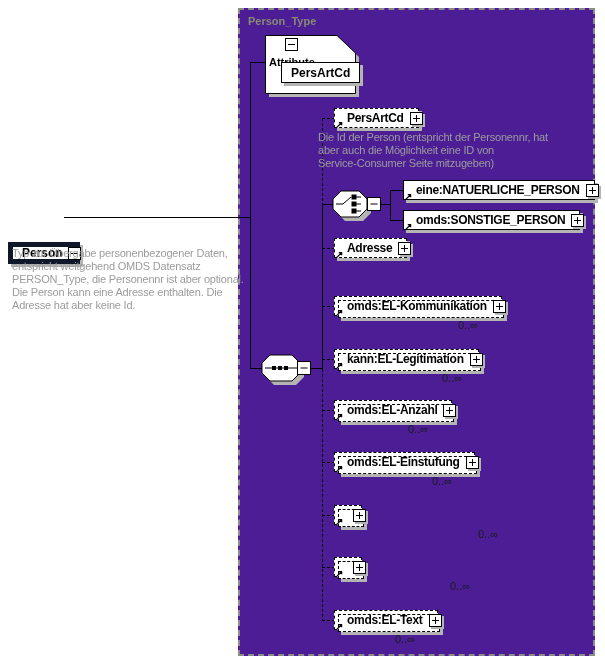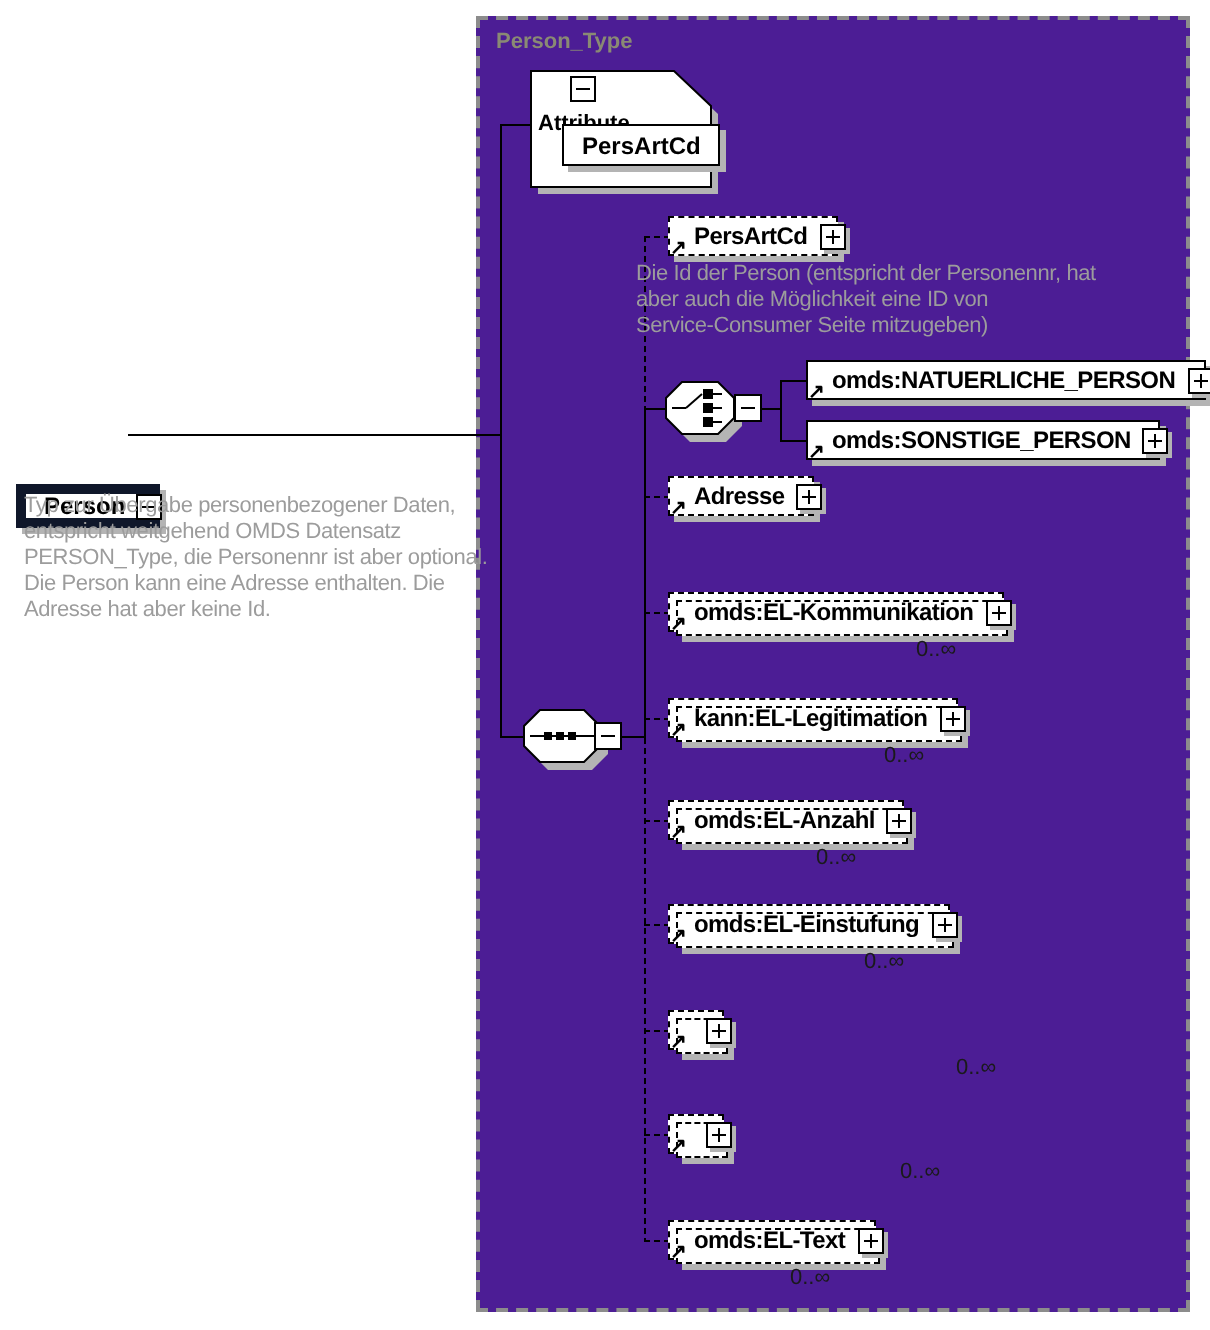--- a/index.html
+++ b/index.html
@@ -179,21 +179,21 @@
     <span class="ref">↗</span>
     <span class="lbl">PersArtCd</span>
     <span class="exp"></span>
   </div>
   <div class="note" style="left:318px;top:131px;">Die Id der Person (entspricht der Personennr, hat
 aber auch die Möglichkeit eine ID von
 Service-Consumer Seite mitzugeben)</div>
 
   <div class="ebox" style="left:403px;top:180px;">
     <span class="ref">↗</span>
-    <span class="lbl">omds:NATUERLICHE_PERSON</span>
+    <span class="lbl">eine:NATUERLICHE_PERSON</span>
     <span class="exp"></span>
   </div>
 
   <div class="ebox" style="left:403px;top:210px;">
     <span class="ref">↗</span>
     <span class="lbl">omds:SONSTIGE_PERSON</span>
     <span class="exp"></span>
   </div>
 
   <div class="ebox dashed" style="left:334px;top:238px;">

